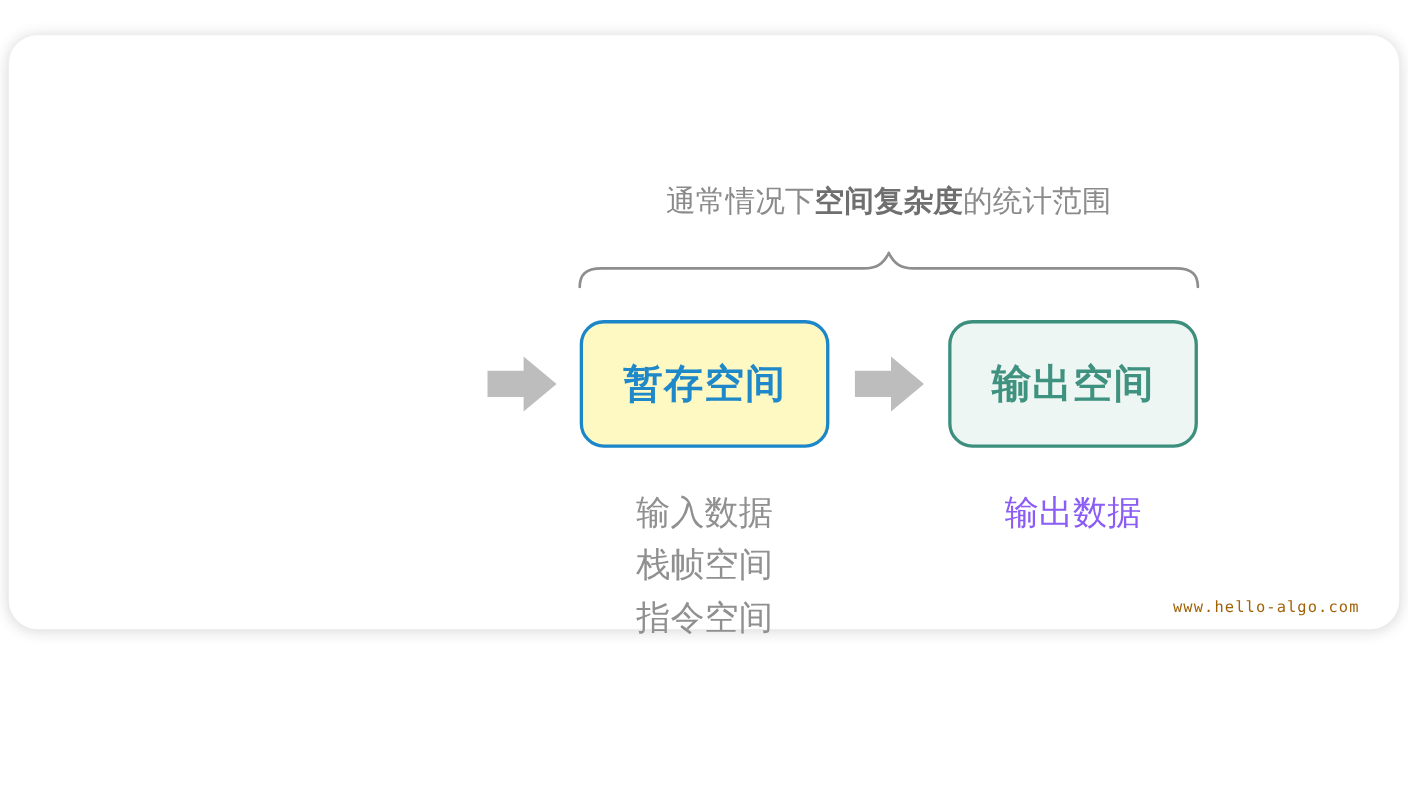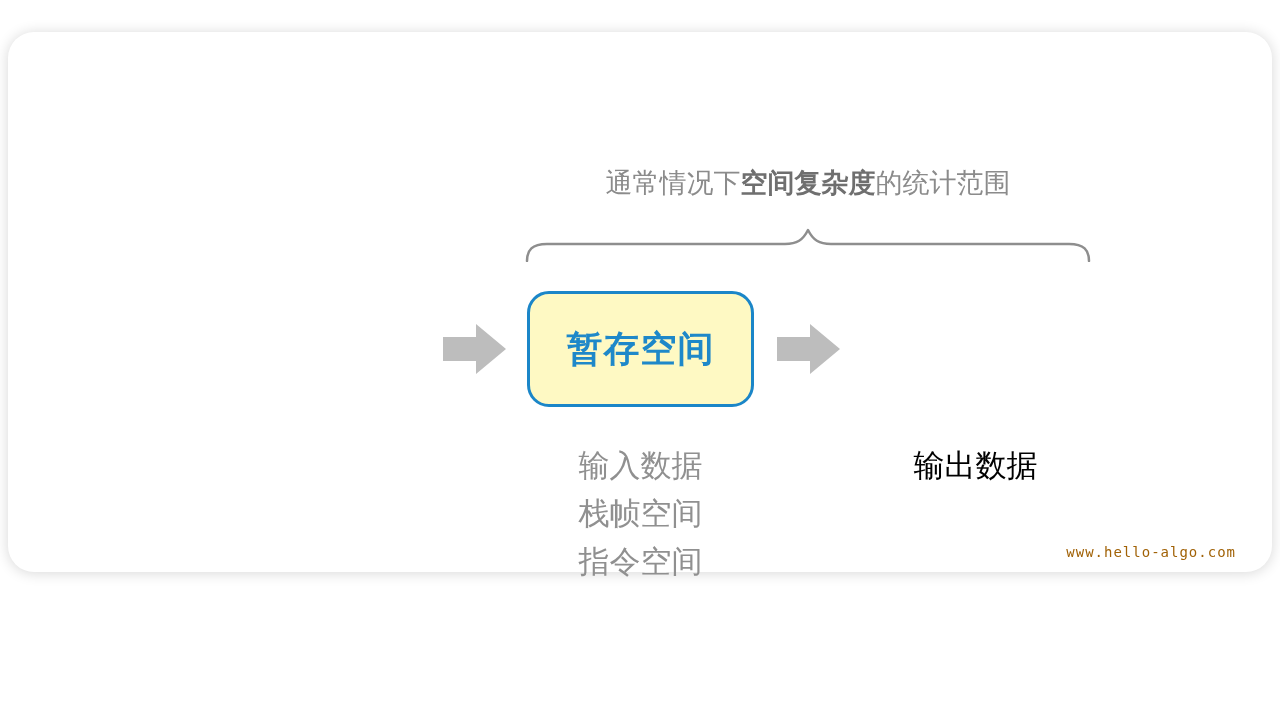--- a/index.html
+++ b/index.html
@@ -95,23 +95,26 @@
     </svg>
 
     <div class="box box-2" style="background: #fef9c3; border-color: rgb(27, 134, 200); color: rgb(30, 136, 201);">
       <span>暂存空间</span>
     </div>
 
     <svg class="arrow arrow-2" width="64" height="52" viewBox="0 0 64 52">
       <polygon points="0,14 33,14 33,1 63,26 33,51 33,38 0,38" fill="#bdbdbd"></polygon>
     </svg>
 
+    <div class="box box-3" style="background: rgb(237, 246, 242); border-color: rgb(60, 143, 125); color: rgb(63, 146, 127);">
+      <span>输出空间</span>
+    </div>
 
 
     <div class="note note-col-2 note-row-1" style="color: rgb(144, 144, 144);">输入数据</div>
     <div class="note note-col-2 note-row-2" style="color: rgb(144, 144, 144);">栈帧空间</div>
     <div class="note note-col-2 note-row-3" style="color: rgb(144, 144, 144);">指令空间</div>
 
-    <div class="note note-col-3 note-row-1" style="color: #000000;">输出数据</div>
+    <div class="note note-col-3 note-row-1" style="color: #8b5cf6;">输出数据</div>
 
     <div class="watermark" style="color:#a16207;">www.hello-algo.com</div>
   </div>
 </div>
 
 </body></html>

